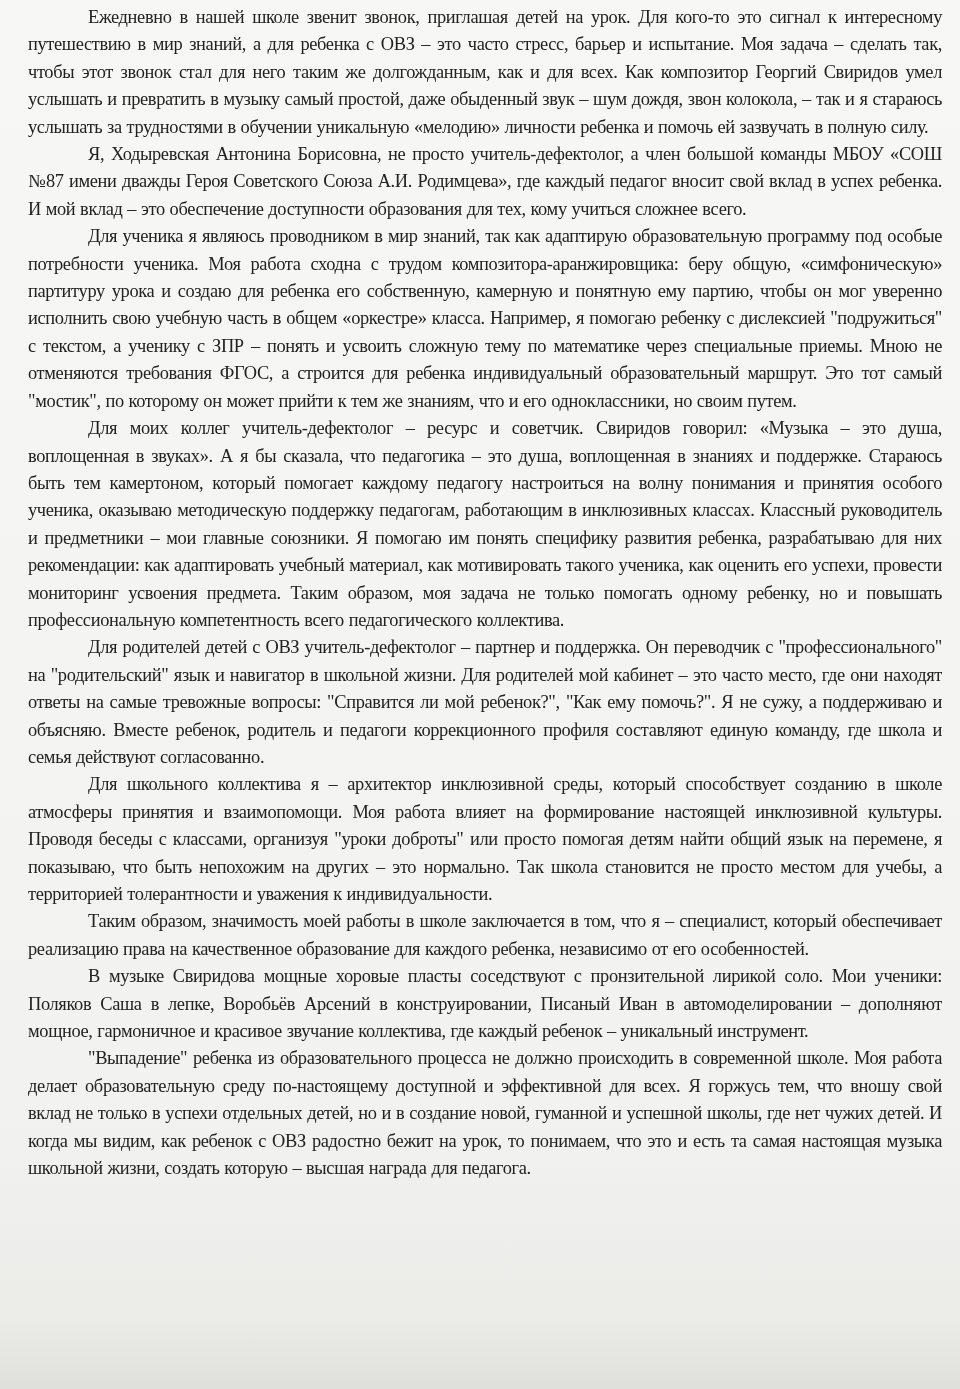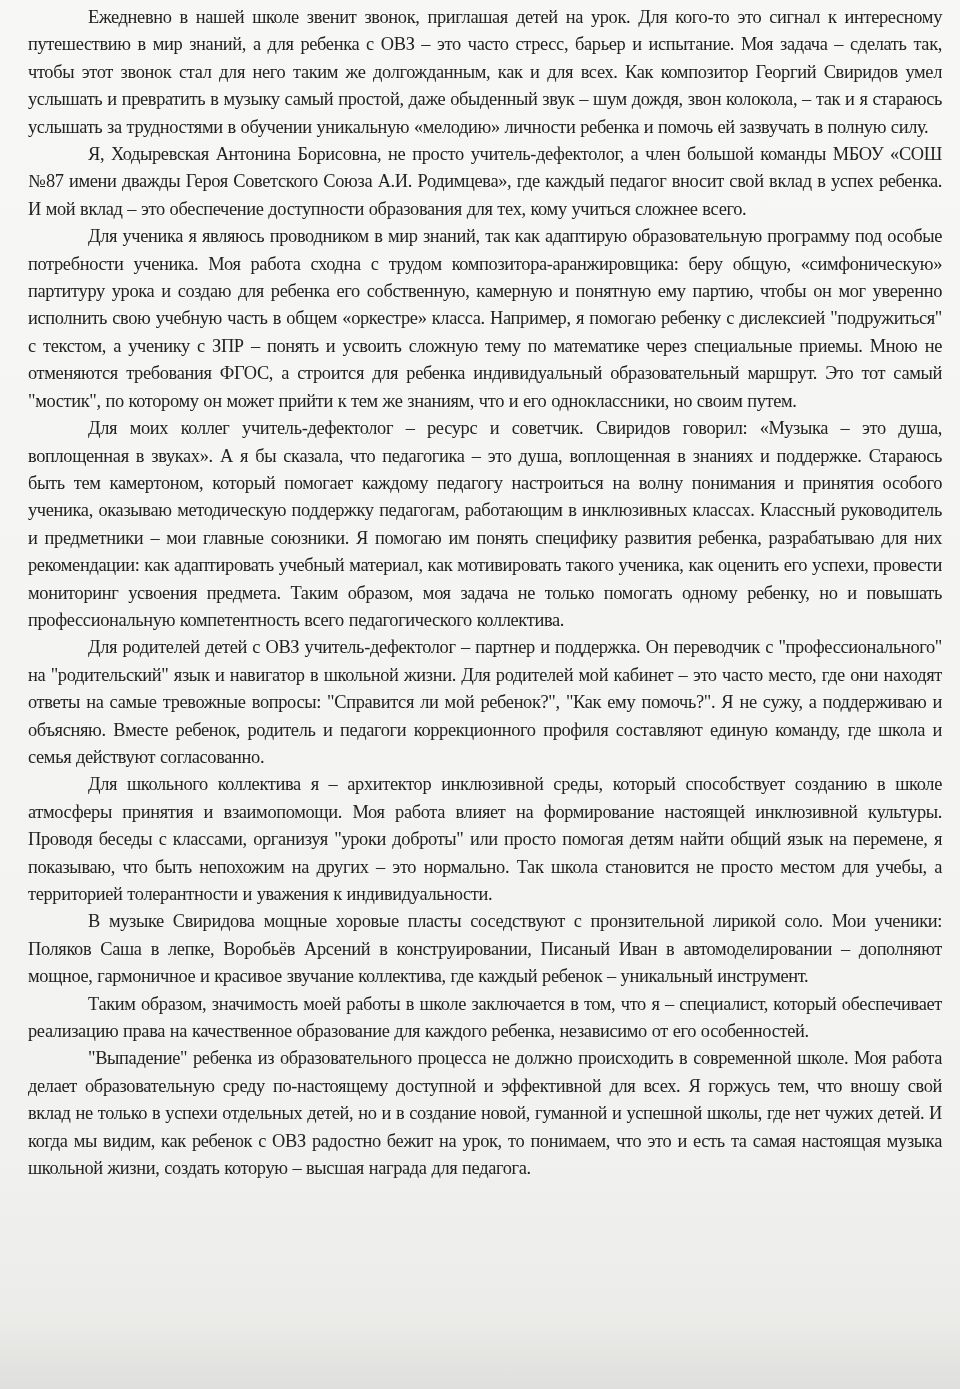--- a/index.html
+++ b/index.html
@@ -40,16 +40,16 @@
 </head>
 <body>
 
 <div class="page">
   <p class="para">Ежедневно в нашей школе звенит звонок, приглашая детей на урок. Для кого-то это сигнал к интересному путешествию в мир знаний, а для ребенка с ОВЗ – это часто стресс, барьер и испытание. Моя задача – сделать так, чтобы этот звонок стал для него таким же долгожданным, как и для всех. Как композитор Георгий Свиридов умел услышать и превратить в музыку самый простой, даже обыденный звук – шум дождя, звон колокола, – так и я стараюсь услышать за трудностями в обучении уникальную «мелодию» личности ребенка и помочь ей зазвучать в полную силу.</p>
   <p class="para">Я, Ходыревская Антонина Борисовна, не просто учитель-дефектолог, а член большой команды МБОУ «СОШ №87 имени дважды Героя Советского Союза А.И. Родимцева», где каждый педагог вносит свой вклад в успех ребенка. И мой вклад – это обеспечение доступности образования для тех, кому учиться сложнее всего.</p>
   <p class="para">Для ученика я являюсь проводником в мир знаний, так как адаптирую образовательную программу под особые потребности ученика. Моя работа сходна с трудом композитора-аранжировщика: беру общую, «симфоническую» партитуру урока и создаю для ребенка его собственную, камерную и понятную ему партию, чтобы он мог уверенно исполнить свою учебную часть в общем «оркестре» класса. Например, я помогаю ребенку с дислексией "подружиться" с текстом, а ученику с ЗПР – понять и усвоить сложную тему по математике через специальные приемы. Мною не отменяются требования ФГОС, а строится для ребенка индивидуальный образовательный маршрут. Это тот самый "мостик", по которому он может прийти к тем же знаниям, что и его одноклассники, но своим путем.</p>
   <p class="para">Для моих коллег учитель-дефектолог – ресурс и советчик. Свиридов говорил: «Музыка – это душа, воплощенная в звуках». А я бы сказала, что педагогика – это душа, воплощенная в знаниях и поддержке. Стараюсь быть тем камертоном, который помогает каждому педагогу настроиться на волну понимания и принятия особого ученика, оказываю методическую поддержку педагогам, работающим в инклюзивных классах. Классный руководитель и предметники – мои главные союзники. Я помогаю им понять специфику развития ребенка, разрабатываю для них рекомендации: как адаптировать учебный материал, как мотивировать такого ученика, как оценить его успехи, провести мониторинг усвоения предмета. Таким образом, моя задача не только помогать одному ребенку, но и повышать профессиональную компетентность всего педагогического коллектива.</p>
   <p class="para">Для родителей детей с ОВЗ учитель-дефектолог – партнер и поддержка. Он переводчик с "профессионального" на "родительский" язык и навигатор в школьной жизни. Для родителей мой кабинет – это часто место, где они находят ответы на самые тревожные вопросы: "Справится ли мой ребенок?", "Как ему помочь?". Я не сужу, а поддерживаю и объясняю. Вместе ребенок, родитель и педагоги коррекционного профиля составляют единую команду, где школа и семья действуют согласованно.</p>
   <p class="para">Для школьного коллектива я – архитектор инклюзивной среды, который способствует созданию в школе атмосферы принятия и взаимопомощи. Моя работа влияет на формирование настоящей инклюзивной культуры. Проводя беседы с классами, организуя "уроки доброты" или просто помогая детям найти общий язык на перемене, я показываю, что быть непохожим на других – это нормально. Так школа становится не просто местом для учебы, а территорией толерантности и уважения к индивидуальности.</p>
+  <p class="para">Таким образом, значимость моей работы в школе заключается в том, что я – специалист, который обеспечивает реализацию права на качественное образование для каждого ребенка, независимо от его особенностей.</p>
   <p class="para">В музыке Свиридова мощные хоровые пласты соседствуют с пронзительной лирикой соло. Мои ученики: Поляков Саша в лепке, Воробьёв Арсений в конструировании, Писаный Иван в автомоделировании – дополняют мощное, гармоничное и красивое звучание коллектива, где каждый ребенок – уникальный инструмент.</p>
-  <p class="para">Таким образом, значимость моей работы в школе заключается в том, что я – специалист, который обеспечивает реализацию права на качественное образование для каждого ребенка, независимо от его особенностей.</p>
   <p class="para">"Выпадение" ребенка из образовательного процесса не должно происходить в современной школе. Моя работа делает образовательную среду по-настоящему доступной и эффективной для всех. Я горжусь тем, что вношу свой вклад не только в успехи отдельных детей, но и в создание новой, гуманной и успешной школы, где нет чужих детей. И когда мы видим, как ребенок с ОВЗ радостно бежит на урок, то понимаем, что это и есть та самая настоящая музыка школьной жизни, создать которую – высшая награда для педагога.</p>
 </div>
 
 </body></html>

